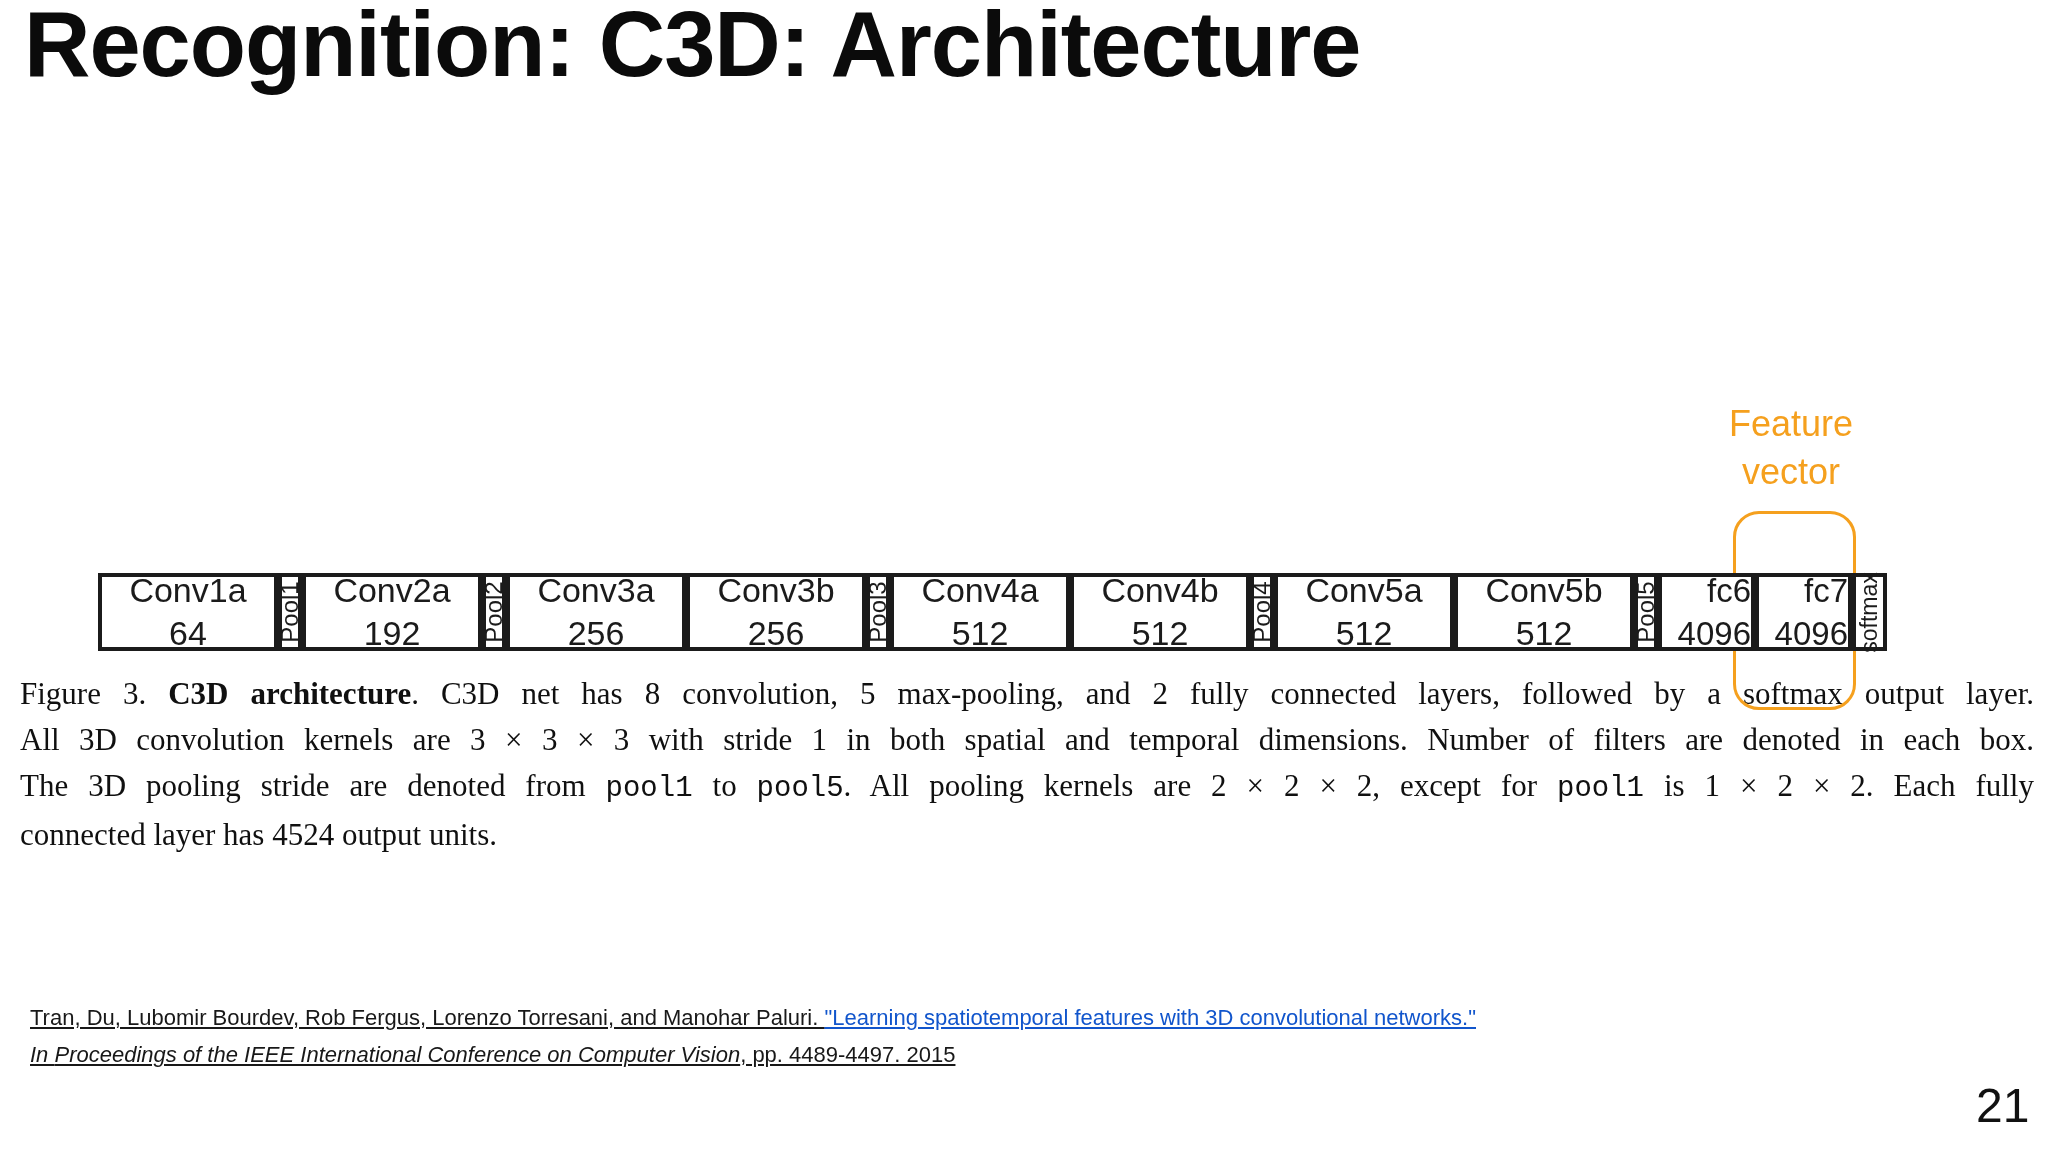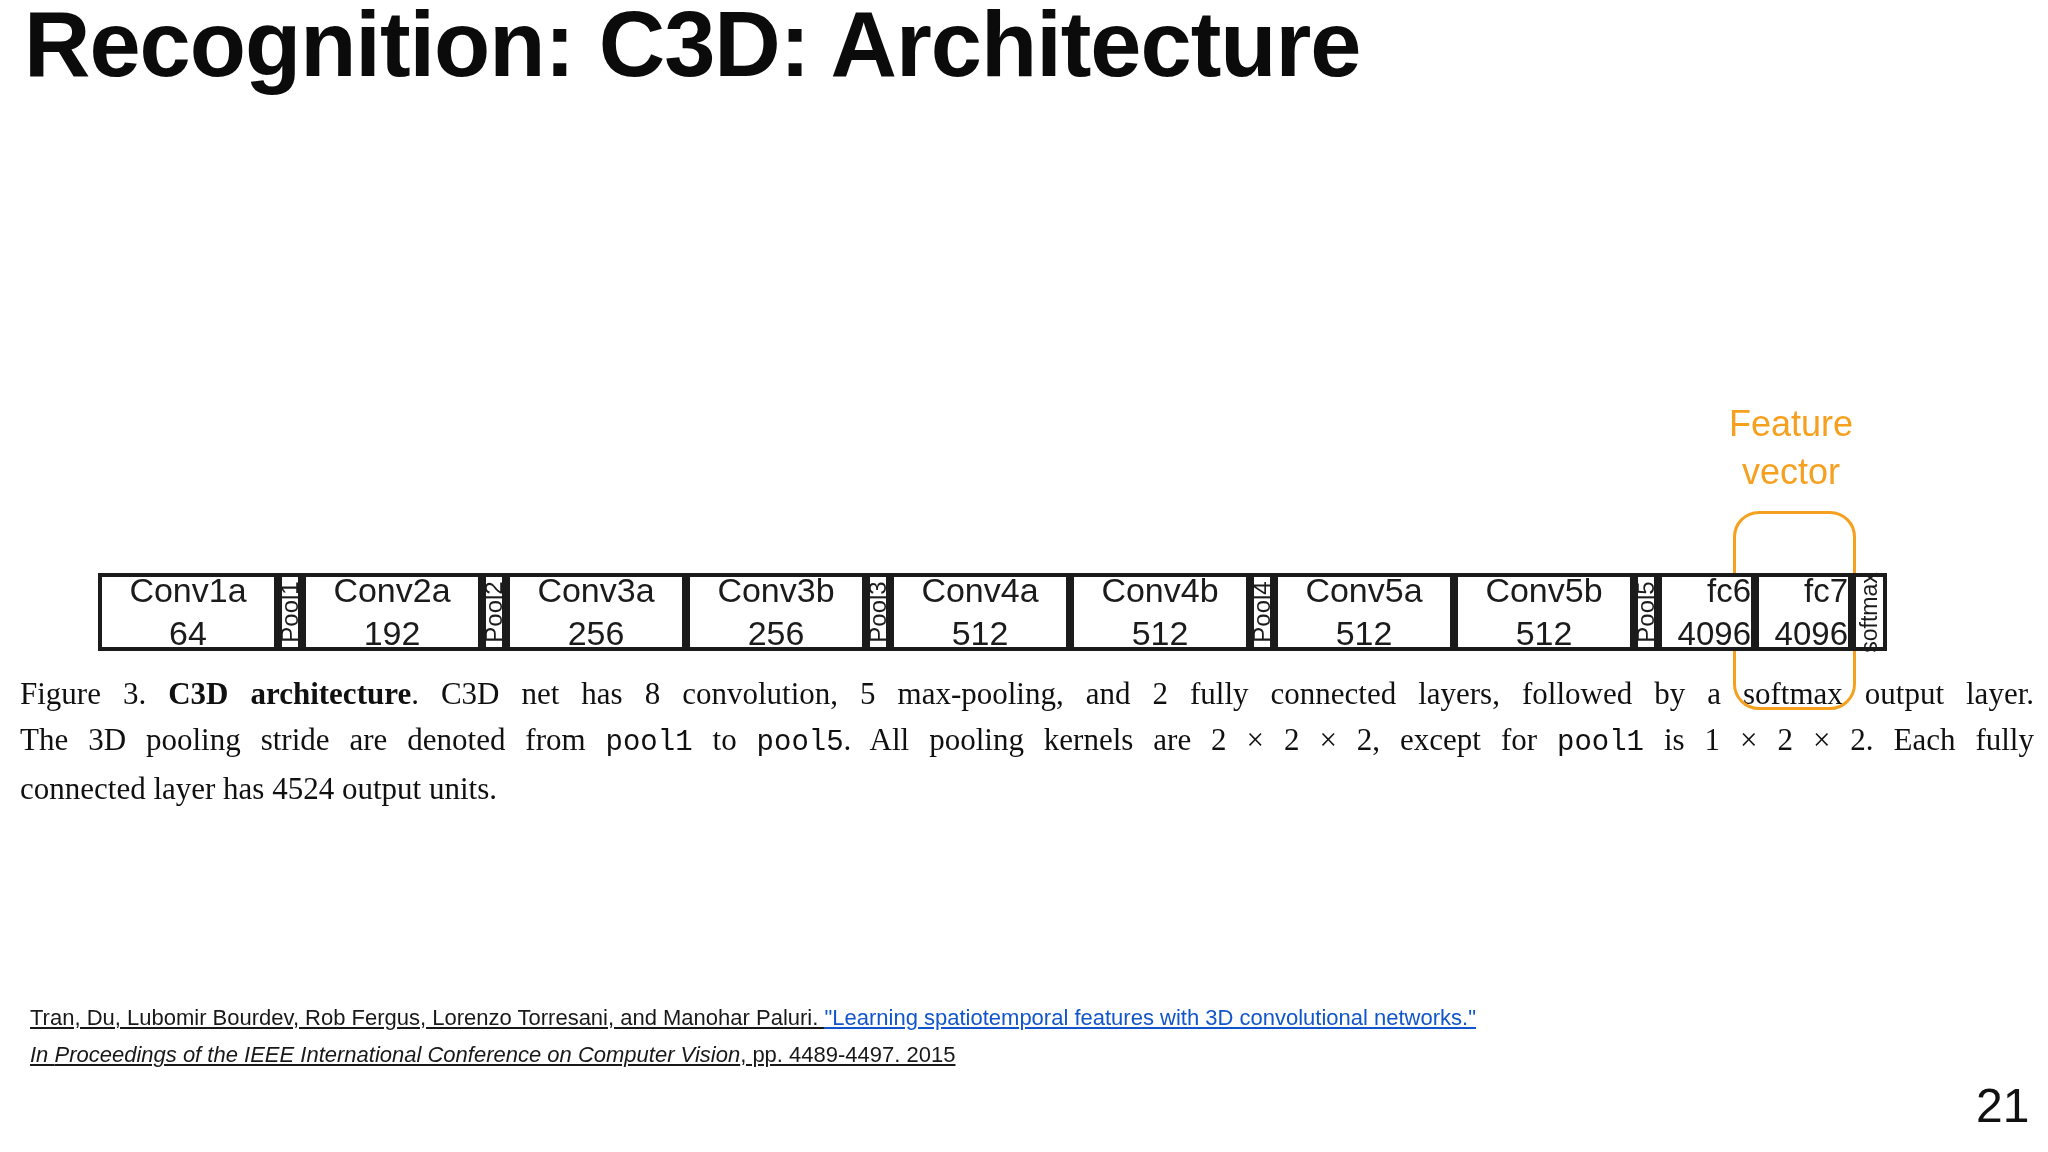--- a/index.html
+++ b/index.html
@@ -130,20 +130,21 @@
         <span>fc7</span>
         <span>4096</span>
       </div>
       <div class="layer-box softmax-box">
         <span class="vlabel">softmax</span>
       </div>
     </div>
 
   <div class="caption">
       <div class="cap-line justify"><span class="seg-normal">Figure 3. </span><span class="seg-bold">C3D architecture</span><span class="seg-normal">. C3D net has 8 convolution, 5 max-pooling, and 2 fully connected layers, followed by a softmax output layer.</span></div>
+      <div class="cap-line justify"><span class="seg-normal">All 3D convolution kernels are 3 × 3 × 3 with stride 1 in both spatial and temporal dimensions. Number of filters are denoted in each box.</span></div>
       <div class="cap-line justify"><span class="seg-normal">The 3D pooling stride are denoted from </span><span class="seg-mono">pool1</span><span class="seg-normal"> to </span><span class="seg-mono">pool5</span><span class="seg-normal">. All pooling kernels are 2 × 2 × 2, except for </span><span class="seg-mono">pool1</span><span class="seg-normal"> is 1 × 2 × 2. Each fully</span></div>
       <div class="cap-line"><span class="seg-normal">connected layer has 4524 output units.</span></div>
     </div>
 
   <div class="citation">
       <div class="cit-line"><span class="seg-normal">Tran, Du, Lubomir Bourdev, Rob Fergus, Lorenzo Torresani, and Manohar Paluri. </span><span class="seg-link">"Learning spatiotemporal features with 3D convolutional networks."</span></div>
       <div class="cit-line"><span class="seg-italic">In </span><span class="seg-italic">Proceedings of the IEEE International Conference on Computer Vision</span><span class="seg-normal">, pp. 4489-4497. 2015</span></div>
     </div>
 
   <div class="page-number">21</div>

